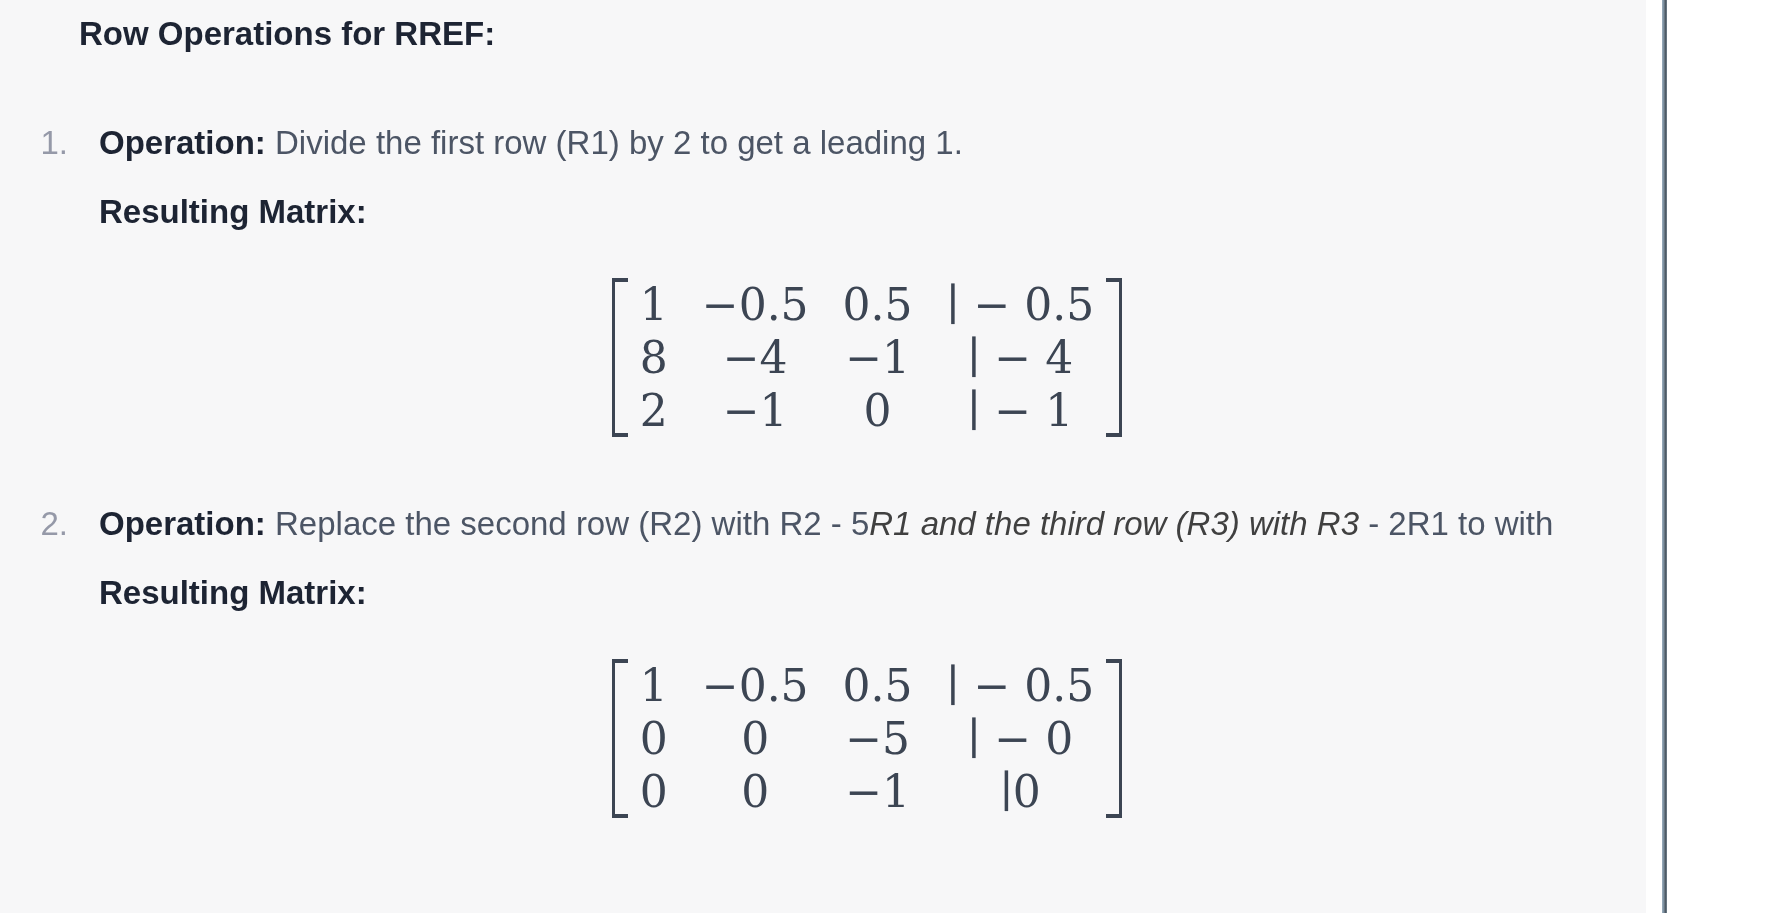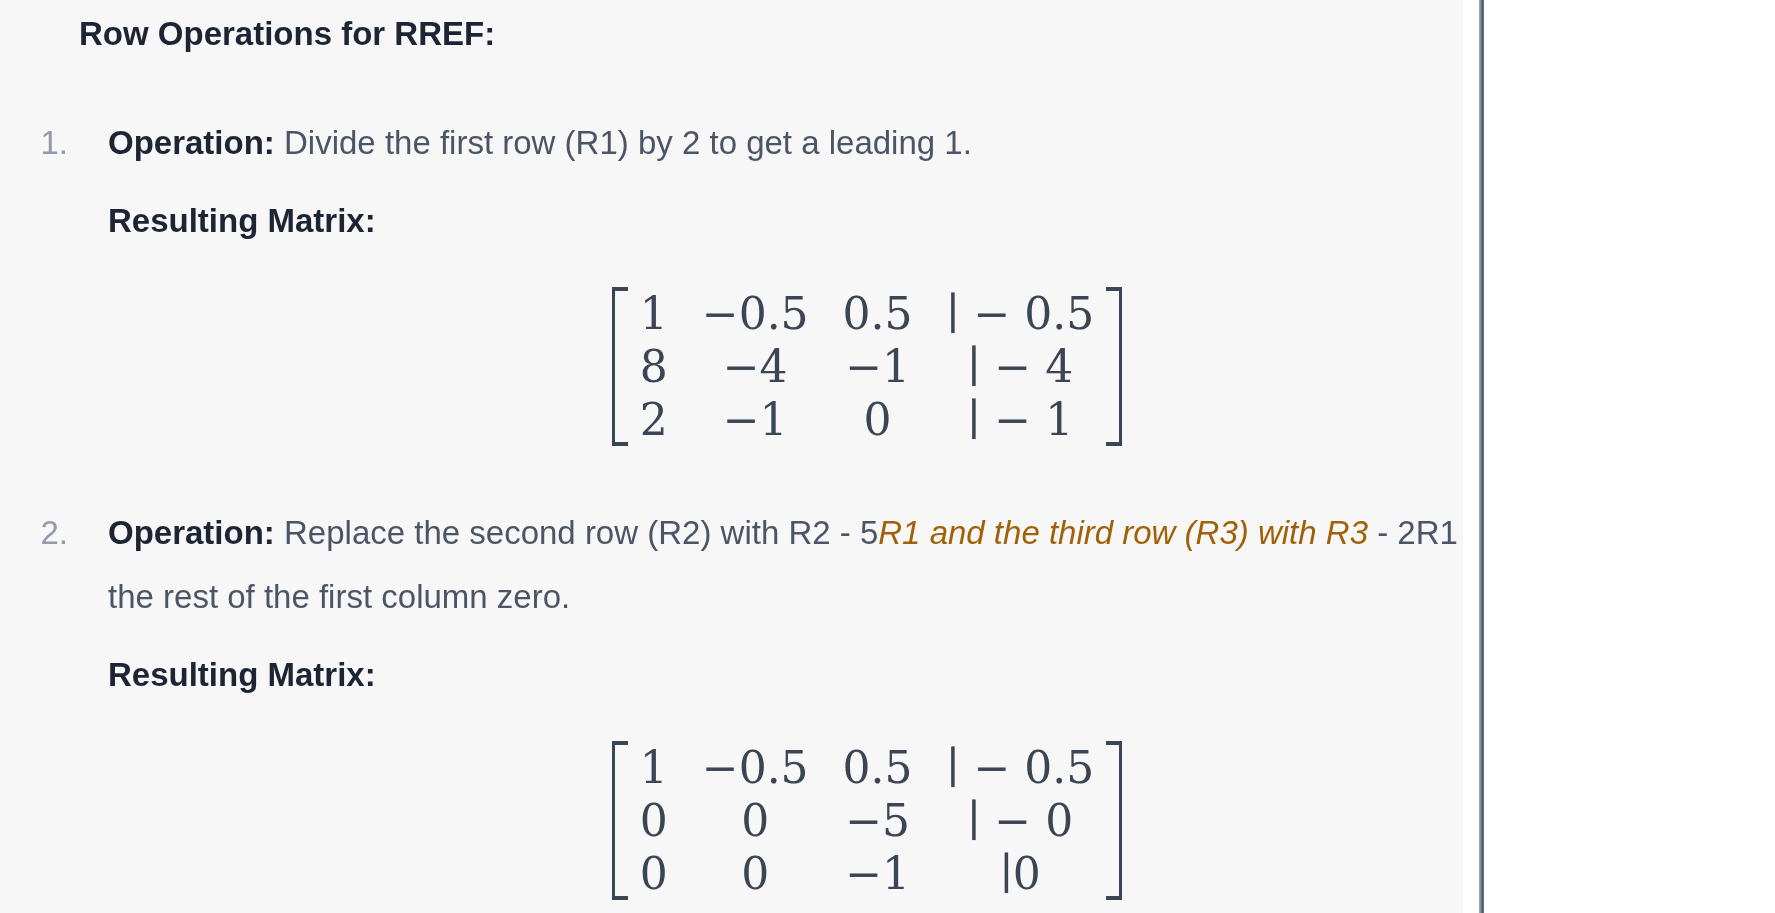--- a/index.html
+++ b/index.html
@@ -1,18 +1,18 @@
 <!DOCTYPE html>
 <html><head>
 <meta charset="utf-8">
 <style>
   html,body{margin:0;padding:0;}
   .page{
     position:relative;
-    width:1484px;height:913px;
+    width:1667px;height:913px;
     background:#f7f7f8;
     overflow:hidden;
     font-family:"Liberation Sans", sans-serif;
     color:#4c5565;
   }
   .content{position:absolute;top:0;left:0;width:1754px;height:913px;}
   .heading{
     margin:14px 0 0 79px;
     font-size:33px;line-height:40px;
     font-weight:bold;color:#1d2433;
@@ -25,26 +25,26 @@
   }
   ol.steps>li{position:relative;}
   ol.steps>li.step-2{margin-top:55px;}
   .marker{
     position:absolute;left:-58px;top:0;
     width:32px;text-align:right;
     font-size:33px;line-height:64px;
     color:#9599a8;
   }
   .line{
-    margin:14px;
+    margin:5px;
     font-size:33px;line-height:64px;
     color:#4c5565;
   }
   .line strong{color:#1d2433;}
-  .line em{font-style:italic;color:#a16207;}
+  .line em{font-style:italic;color:#404040;}
   .block-line{display:block;}
   .matrix-wrap{
     margin:34px 0 0 0;
     display:flex;justify-content:center;
   }
   .matrix{
     display:flex;align-items:stretch;
     color:#3c4553;
   }
   .bracket{width:13px;}
@@ -109,21 +109,21 @@
               <span class="mc">0</span>
               <span class="mc">∣ − 1</span>
             </div>
             <div class="bracket bracket-right"></div>
           </div>
         </div>
       </li>
 
       <li class="step step-2">
         <span class="marker">2.</span>
-        <p class="line"><strong>Operation:</strong><span> Replace the second row (R2) with R2 - 5</span><em>R1 and the third row (R3) with R3</em><span> - 2R1 to with</span><span class="block-line">the rest of the first column zero.</span></p>
+        <p class="line"><strong>Operation:</strong><span> Replace the second row (R2) with R2 - 5</span><em>R1 and the third row (R3) with R3</em><span> - 2R1 to with</span></p>
         <p class="line"><strong>Resulting Matrix:</strong></p>
         <div class="matrix-wrap">
           <div class="matrix">
             <div class="bracket bracket-left"></div>
             <div class="mgrid">
               <span class="mc">1</span>
               <span class="mc">−0.5</span>
               <span class="mc">0.5</span>
               <span class="mc">∣ − 0.5</span>
               <span class="mc">0</span>

